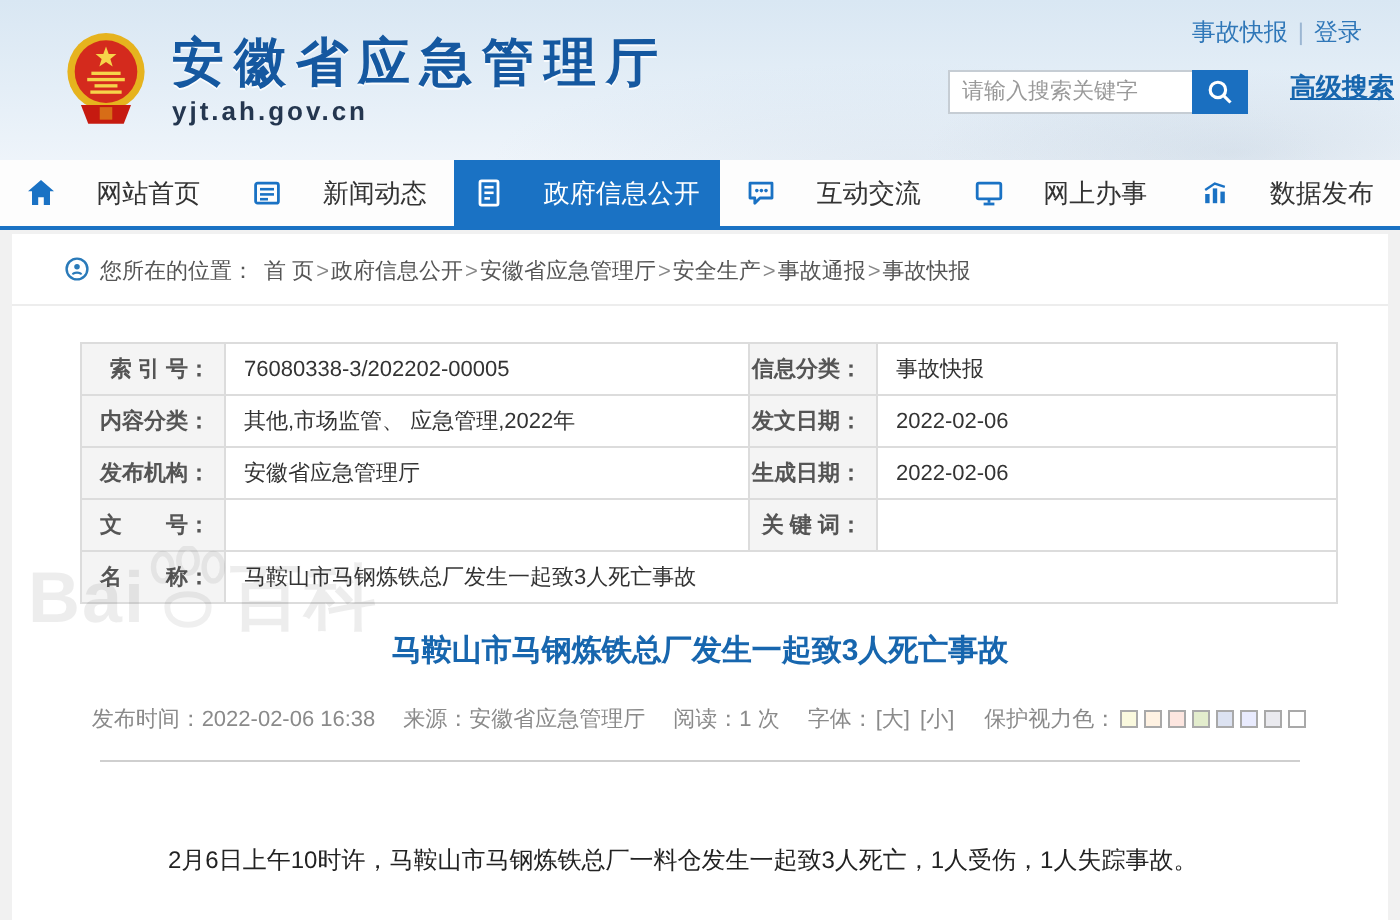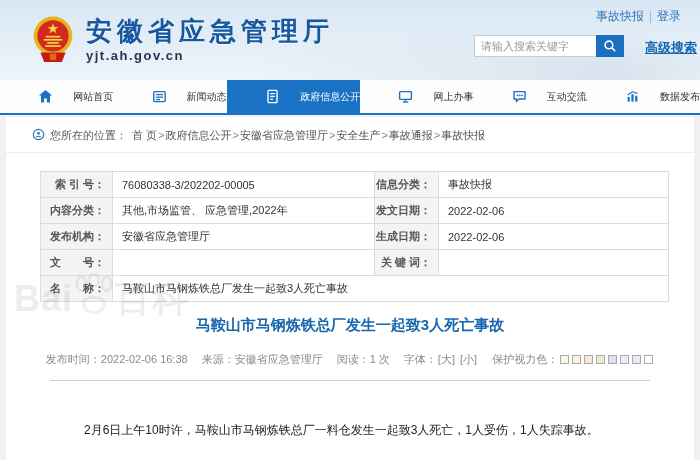--- a/index.html
+++ b/index.html
@@ -27,21 +27,21 @@
   .top-links a { color:#2f77b8; margin:0 5px; }
   .brand { position:absolute; left:32px; top:16px; display:flex; align-items:center; cursor:pointer; }
   .emblem { width:42px; height:48px; }
   .brand-text { margin-left:12px; }
   .site-name {
     font-size:26px; font-weight:bold; color:#1558a0;
     letter-spacing:5px; line-height:1.1;
     text-shadow:0 1px 0 rgba(255,255,255,.8);
   }
   .site-url { font-size:13px; font-weight:bold; color:#24364f; letter-spacing:1.5px; margin-top:3px; }
-  .search-area { position:absolute; top:35px; right:3px; display:flex; align-items:flex-end; }
+  .search-area { position:absolute; top:35px; right:3px; display:flex; align-items:flex-start; }
   .search-box { display:flex; }
   .search-input {
     width:122px; height:22px; border:1px solid #c6cdd4; border-right:none;
     background:#fff; padding:0 6px; font-size:11px; color:#333; outline:none;
     font-family:inherit;
   }
   .search-input::placeholder { color:#999; }
   .search-btn {
     width:28px; height:22px; border:none; background:#1a6fc0; cursor:pointer;
     display:flex; align-items:center; justify-content:center;
@@ -51,22 +51,22 @@
     text-decoration:underline;
   }
 
   
   .nav {
     position:absolute; top:80px; left:0; right:0; height:35px;
     background:#fdfdfd; border-bottom:2px solid #1a72c4;
     display:flex;
   }
   .nav-item {
-    flex:1; display:flex; align-items:center; justify-content:flex-end;
-    gap:20px; font-size:10px; color:#333; cursor:pointer;
+    flex:1; display:flex; align-items:center; justify-content:center;
+    gap:20px; font-size:13px; color:#333; cursor:pointer;
   }
   .nav-item svg { width:15px; height:15px; color:#1a72c4; flex:none; }
   .nav-item.active { flex:1.18; background:#1a72c4; color:#fff; }
   .nav-item.active svg { color:#fff; }
 
   
   .page {
     position:absolute; top:117px; left:6px; right:6px; bottom:0;
     background:#fff;
   }
@@ -189,34 +189,34 @@
     <svg viewBox="0 0 15 15">
       <rect x="3" y="1.4" width="9" height="12.2" rx="0.8" fill="none" stroke="currentColor" stroke-width="1.4"></rect>
       <line x1="5.2" y1="4.6" x2="9.8" y2="4.6" stroke="currentColor" stroke-width="1.3"></line>
       <line x1="5.2" y1="7.4" x2="9.8" y2="7.4" stroke="currentColor" stroke-width="1.3"></line>
       <line x1="5.2" y1="10.2" x2="8" y2="10.2" stroke="currentColor" stroke-width="1.3"></line>
     </svg>
     <span>政府信息公开</span>
   </div>
   <div class="nav-item">
     <svg viewBox="0 0 15 15">
-      <rect x="1.6" y="2.6" width="11.8" height="7.8" rx="0.8" fill="none" stroke="currentColor" stroke-width="1.4"></rect>
-      <line x1="7.5" y1="10.4" x2="7.5" y2="12.4" stroke="currentColor" stroke-width="1.4"></line>
-      <line x1="4.8" y1="13" x2="10.2" y2="13" stroke="currentColor" stroke-width="1.4"></line>
-    </svg>
-    <span>网上办事</span>
-  </div>
-  <div class="nav-item">
-    <svg viewBox="0 0 15 15">
       <path d="M2 2.6 H13 V10 H7 L4.4 12.6 V10 H2 Z" fill="none" stroke="currentColor" stroke-width="1.4" stroke-linejoin="round"></path>
       <circle cx="5.4" cy="6.3" r="0.9" fill="currentColor"></circle>
       <circle cx="7.7" cy="6.3" r="0.9" fill="currentColor"></circle>
       <circle cx="10" cy="6.3" r="0.9" fill="currentColor"></circle>
     </svg>
     <span>互动交流</span>
+  </div>
+  <div class="nav-item">
+    <svg viewBox="0 0 15 15">
+      <rect x="1.6" y="2.6" width="11.8" height="7.8" rx="0.8" fill="none" stroke="currentColor" stroke-width="1.4"></rect>
+      <line x1="7.5" y1="10.4" x2="7.5" y2="12.4" stroke="currentColor" stroke-width="1.4"></line>
+      <line x1="4.8" y1="13" x2="10.2" y2="13" stroke="currentColor" stroke-width="1.4"></line>
+    </svg>
+    <span>网上办事</span>
   </div>
   <div class="nav-item">
     <svg viewBox="0 0 15 15">
       <rect x="2.6" y="8" width="2.2" height="4.6" fill="currentColor"></rect>
       <rect x="6.4" y="5.2" width="2.2" height="7.4" fill="currentColor"></rect>
       <rect x="10.2" y="6.8" width="2.2" height="5.8" fill="currentColor"></rect>
       <path d="M2.6 6 L7.4 2.8 L12.4 4.4" fill="none" stroke="currentColor" stroke-width="1.2"></path>
     </svg>
     <span>数据发布</span>
   </div>

